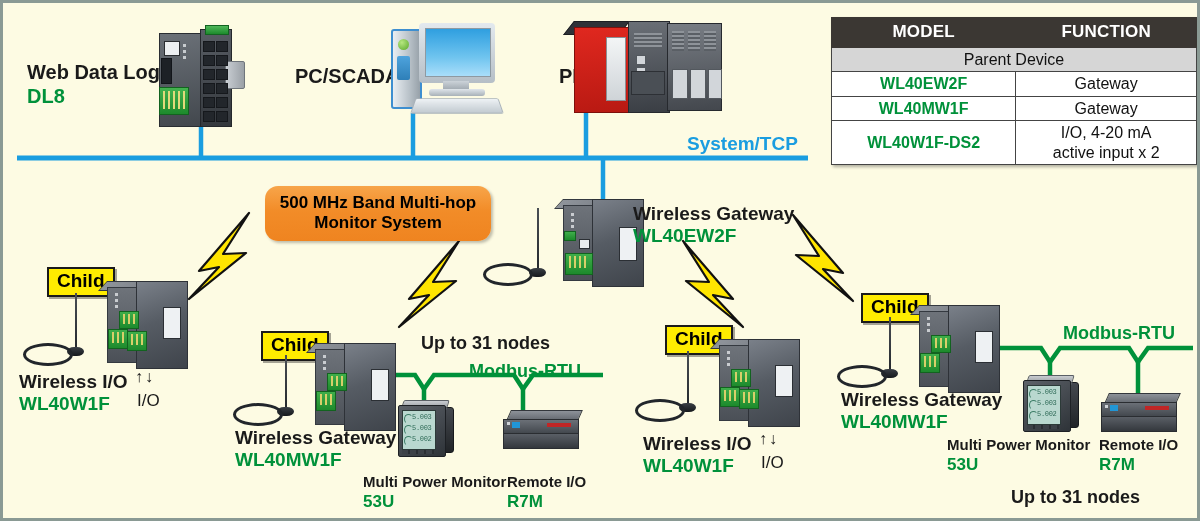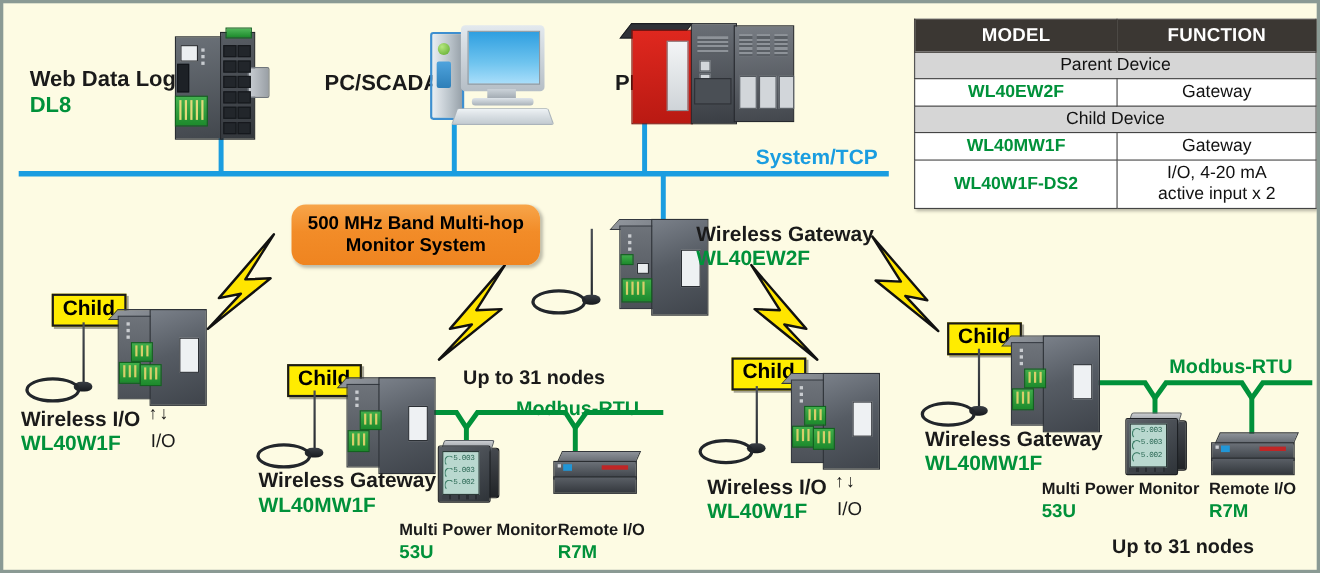--- a/index.html
+++ b/index.html
@@ -495,23 +495,20 @@
       </tr>
     </thead>
     <tbody>
       <tr class="sect">
         <td colspan="2">Parent Device</td>
       </tr>
       <tr>
         <td class="mdl">WL40EW2F</td>
         <td class="fn">Gateway</td>
       </tr>
-      <tr class="sect">
-        <td colspan="2">Child Device</td>
-      </tr>
       <tr>
         <td class="mdl">WL40MW1F</td>
         <td class="fn">Gateway</td>
       </tr>
       <tr>
         <td class="mdl">WL40W1F-DS2</td>
         <td class="fn" style="white-space:pre-line;">I/O, 4-20 mA
 active input x 2</td>
       </tr>
     </tbody>

